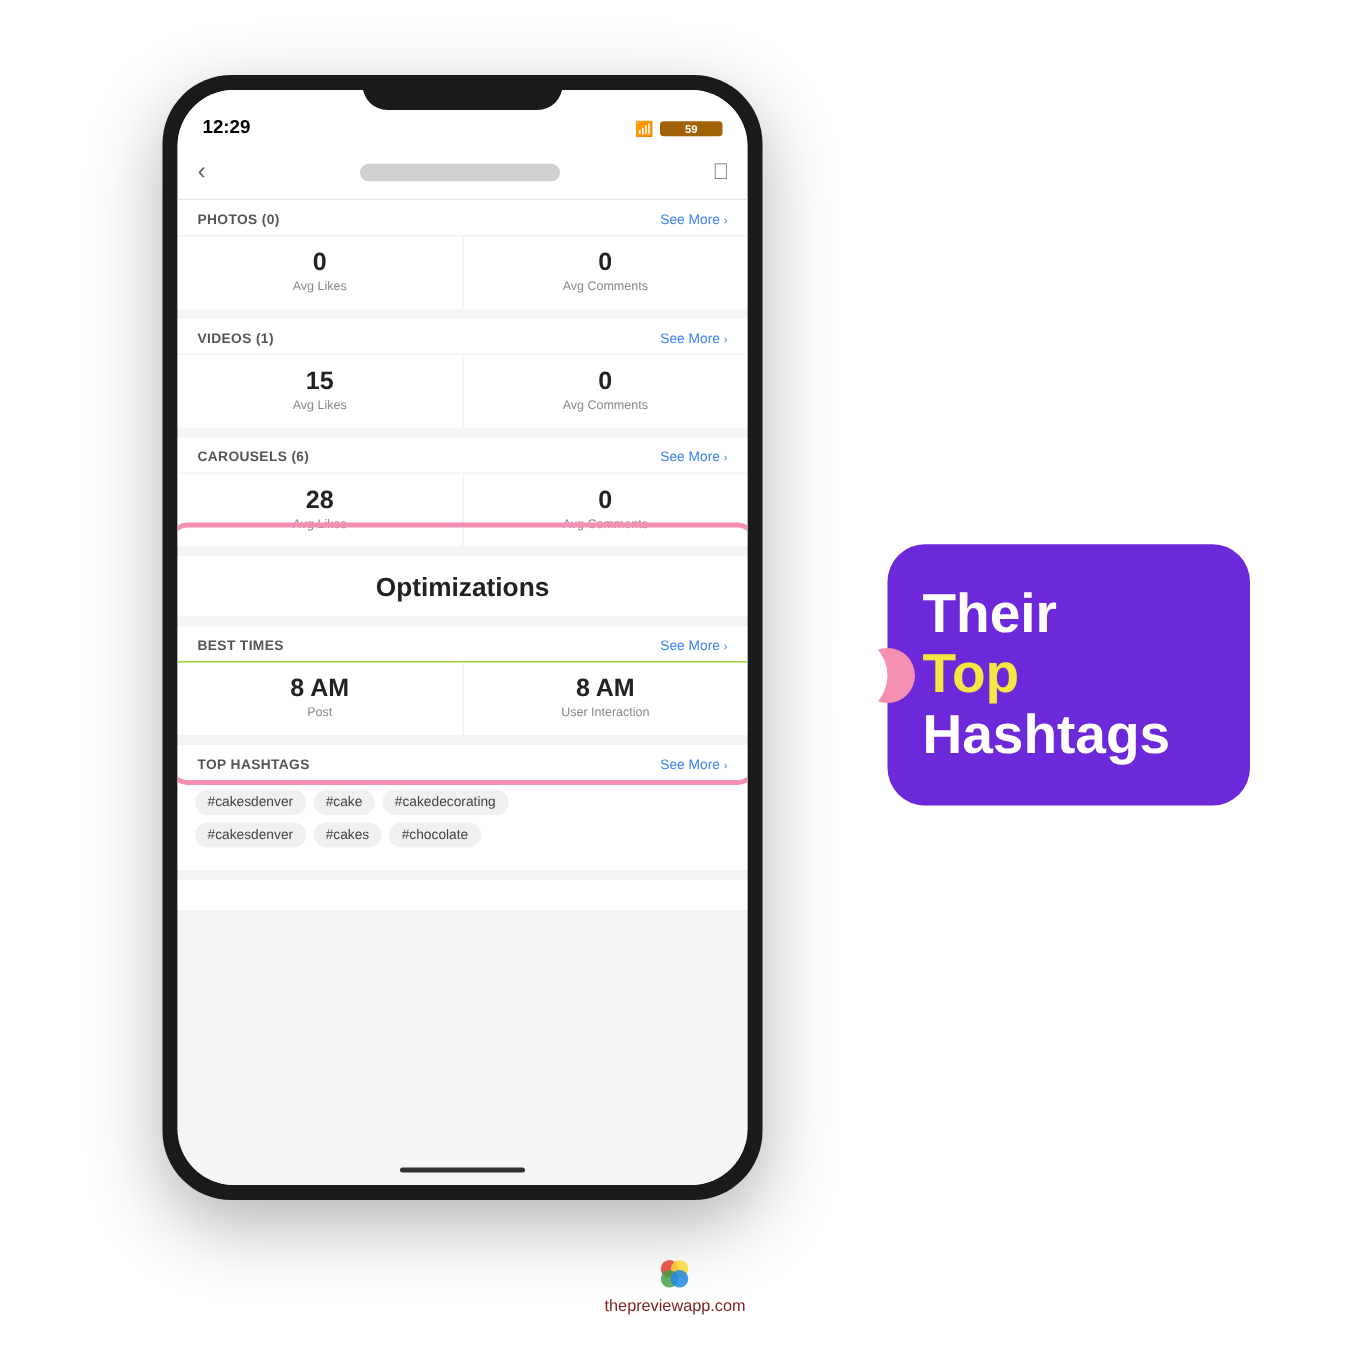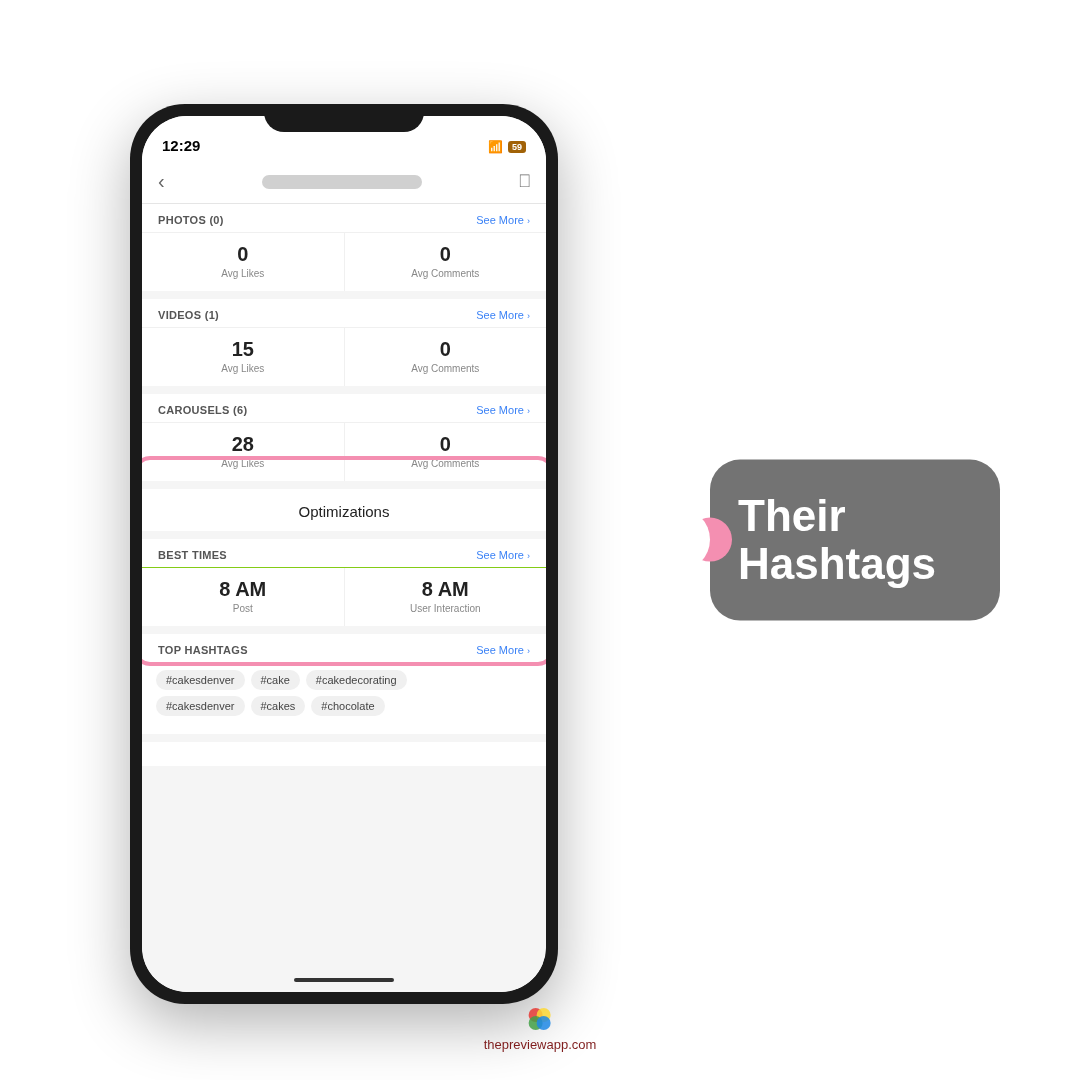--- a/index.html
+++ b/index.html
@@ -29,28 +29,27 @@
     
     .phone-container {
       position: absolute;
       left: 130px;
       top: 60px;
       width: 430px;
       height: 900px;
     }
 
     .phone-shell {
-      width: 428px;
+      width: 480px;
       height: 900px;
       background: #1a1a1a;
       border-radius: 55px;
       padding: 12px;
       box-shadow: 0 20px 60px rgba(0,0,0,0.3);
       position: relative;
-      margin-top: 44px;
     }
 
     .phone-screen {
       width: 100%;
       height: 100%;
       background: #f5f5f5;
       border-radius: 45px;
       overflow: hidden;
       position: relative;
     }
@@ -93,21 +92,21 @@
       font-size: 12px;
       color: #000;
     }
 
     .battery-icon {
       display: inline-flex;
       align-items: center;
       background: #a16207;
       color: white;
       font-size: 9px;
-      padding: 1px 4px;
+      padding: 1px 20px;
       border-radius: 3px;
       font-weight: 700;
     }
 
     
     .nav-bar {
       background: #ffffff;
       height: 44px;
       display: flex;
       align-items: center;
@@ -202,22 +201,22 @@
 
     
     .optimizations-header {
       background: #ffffff;
       text-align: center;
       padding: 14px 16px 10px 16px;
       margin-bottom: 8px;
     }
 
     .optimizations-title {
-      font-size: 15px;
-      font-weight: 400;
+      font-size: 21px;
+      font-weight: 700;
       color: #222;
     }
 
     
     .best-times-values {
       display: flex;
       border-top: 1px solid #84cc16;
     }
 
     
@@ -274,21 +273,21 @@
     
     .right-panel {
       position: absolute;
       right: 80px;
       top: 50%;
       transform: translateY(-50%);
       width: 290px;
     }
 
     .hashtag-card {
-      background: #737373;
+      background: #6d28d9;
       border-radius: 30px;
       padding: 32px 28px;
       position: relative;
       
     }
 
     .hashtag-card::before {
       content: '';
       position: absolute;
       left: -22px;
@@ -504,20 +503,21 @@
           </div>
 
         </div>
       </div>
     </div>
   </div>
 
   <div class="right-panel">
     <div class="hashtag-card">
       <span class="card-text-their">Their</span>
+      <span class="card-text-top">Top</span>
       <span class="card-text-hashtags">Hashtags</span>
     </div>
   </div>
 
   <div class="bottom-branding">
 
     <svg class="brand-logo" viewBox="0 0 28 28" fill="none" xmlns="http://www.w3.org/2000/svg">
       <circle cx="10" cy="10" r="7" fill="#e53935" opacity="0.85"></circle>
       <circle cx="18" cy="10" r="7" fill="#fdd835" opacity="0.85"></circle>
       <circle cx="10" cy="18" r="7" fill="#43a047" opacity="0.85"></circle>

